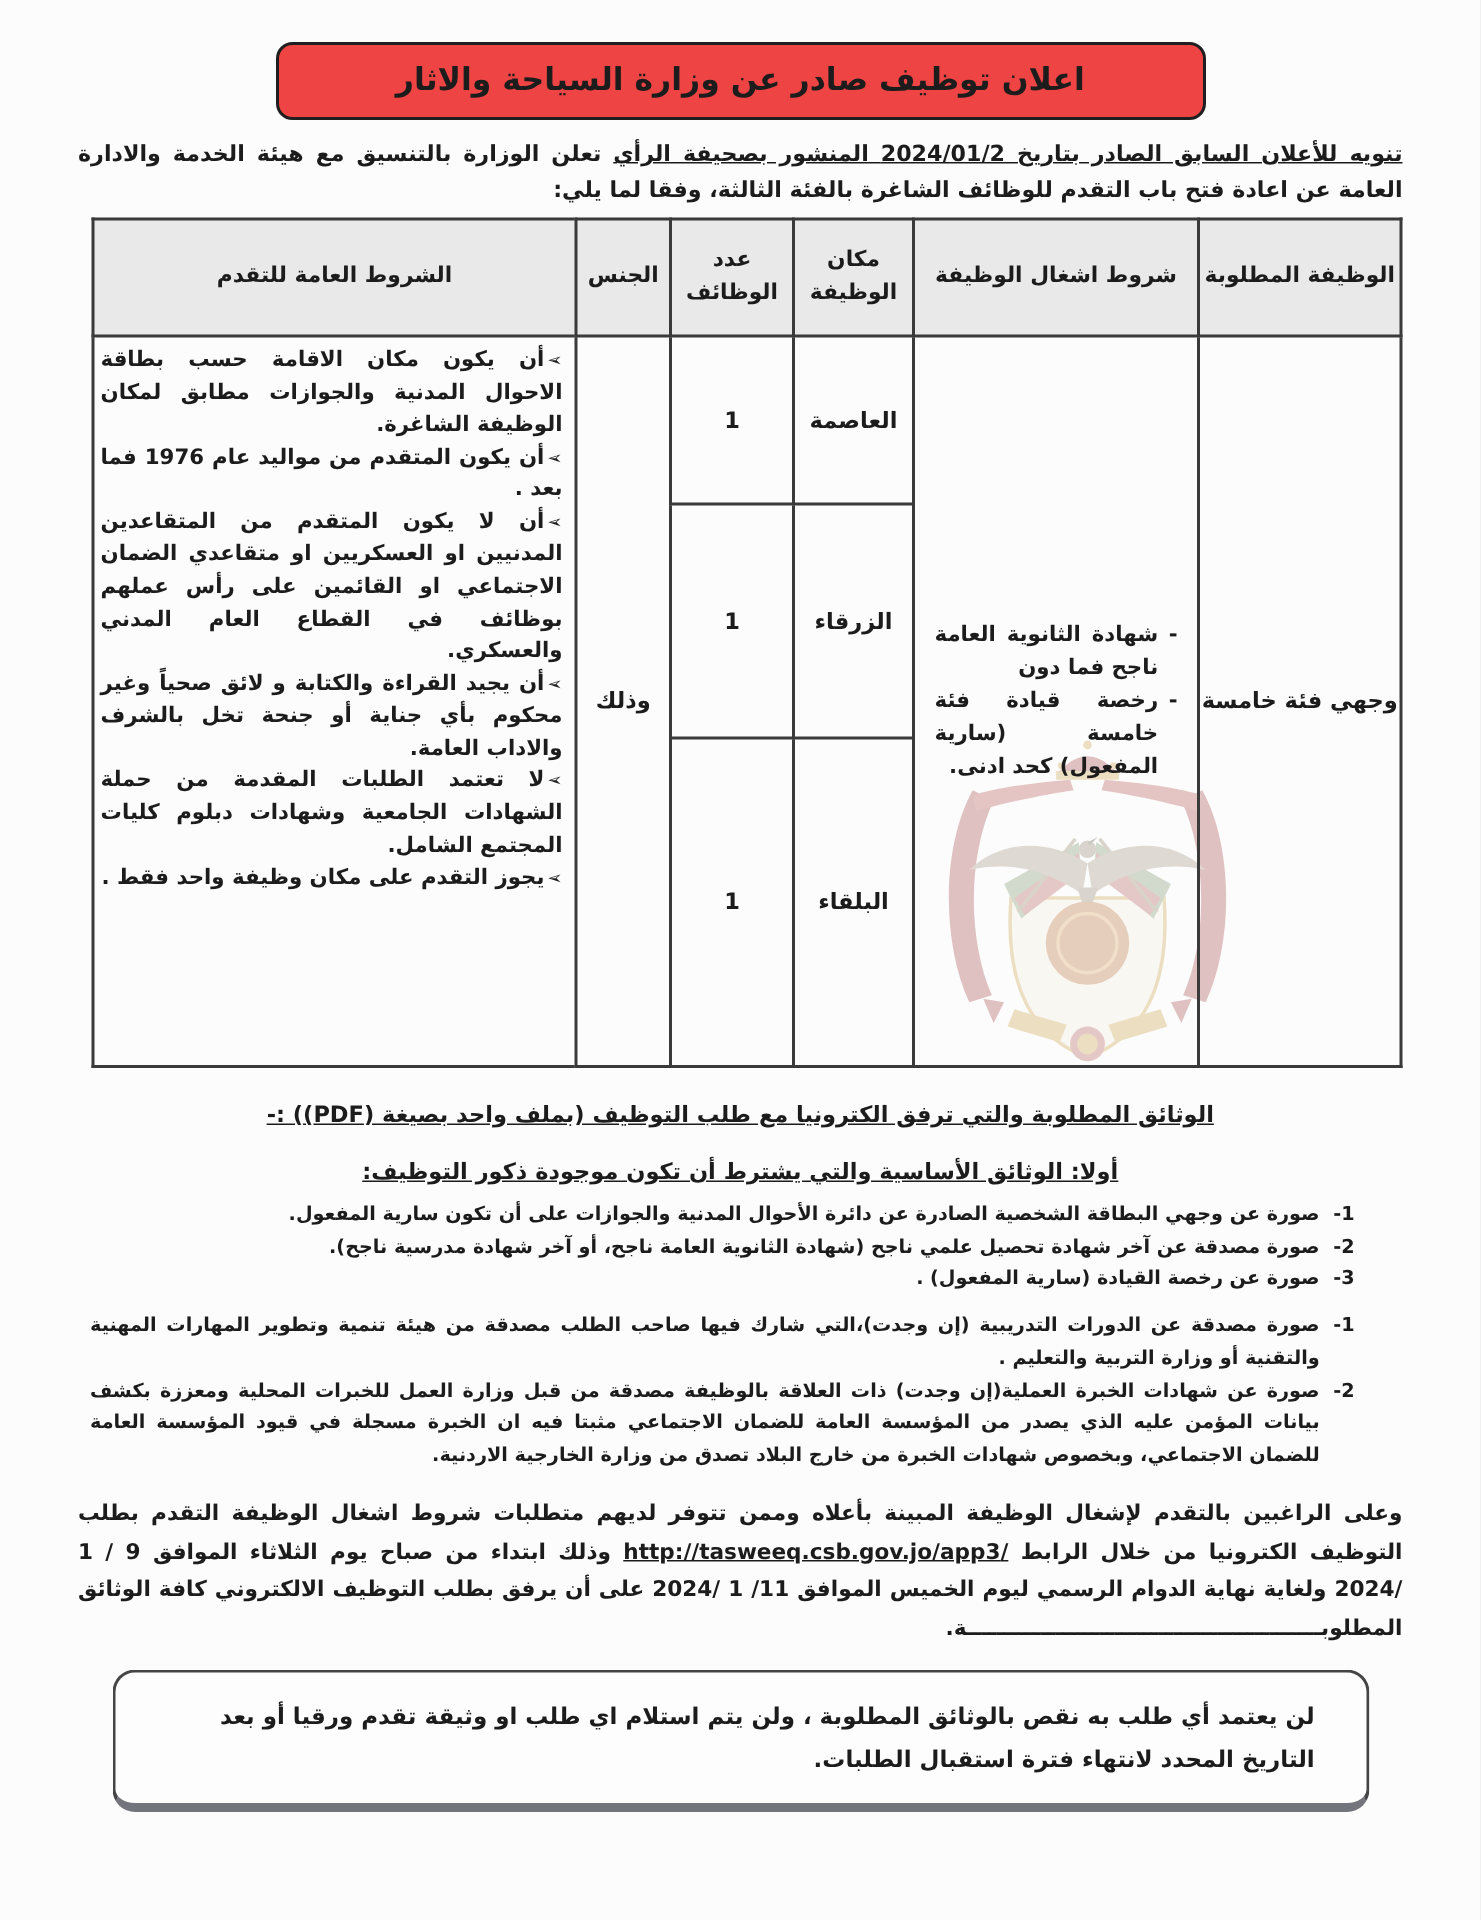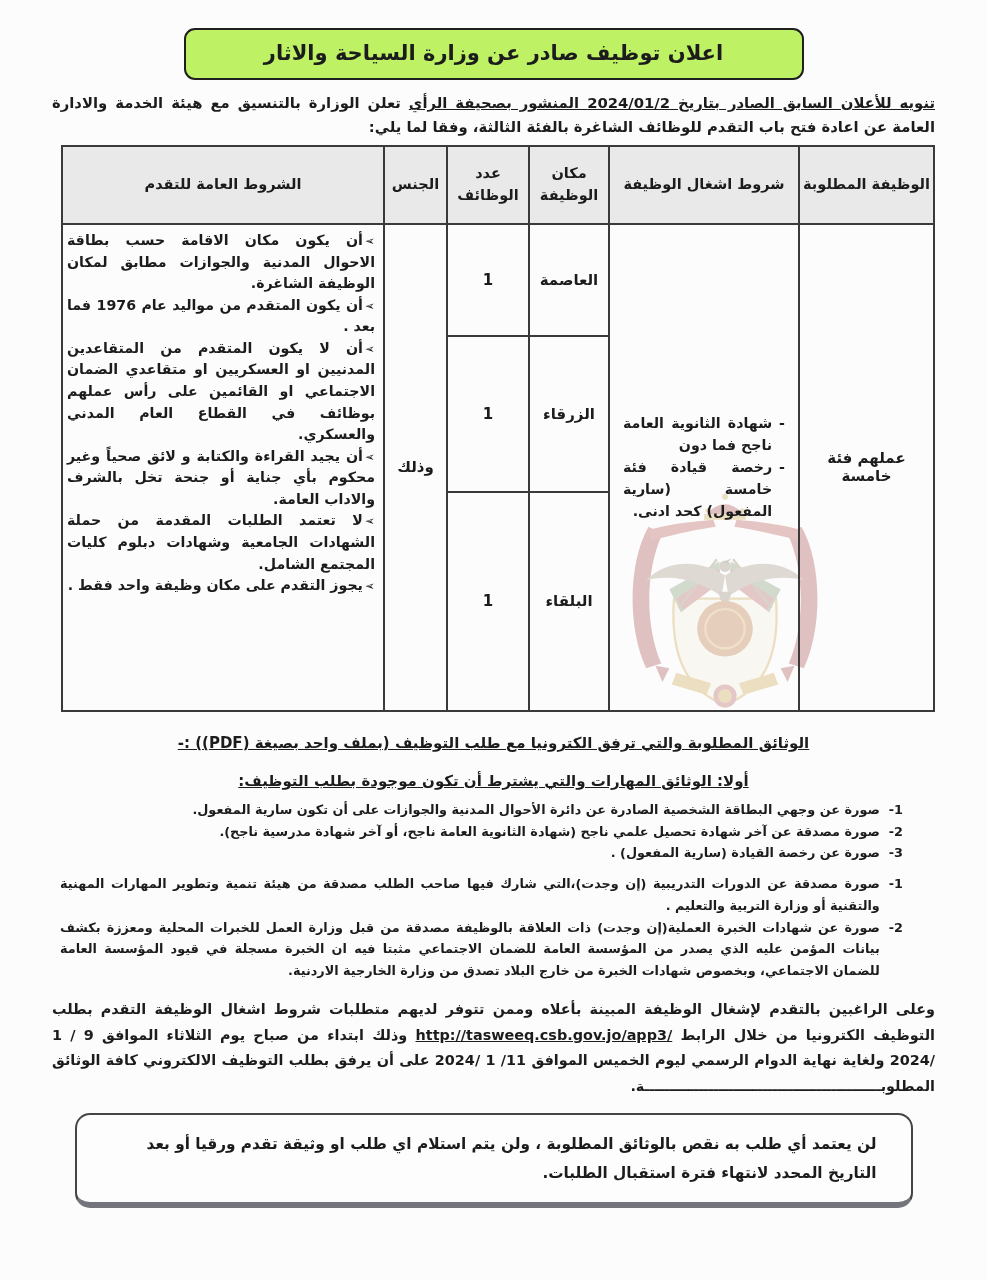--- a/index.html
+++ b/index.html
@@ -6,21 +6,21 @@
   html,body { background:#e8e8e8; }
   body { font-family:"DejaVu Sans", sans-serif; color:#1c1c1c; }
   .page {
     position:relative; width:987px; height:1280px; margin:0 auto;
     background:#fcfcfc; overflow:hidden;
   }
   
   .title-box {
     width:620px; margin:28px auto 0; padding:11px 10px 13px;
     border:2.5px solid #1f1f1f; border-radius:11px;
-    text-align:center; font-size:21px; font-weight:bold; background:#bef264;
+    text-align:center; font-size:21px; font-weight:bold; background:#ef4444;
   }
   
   .intro {
     margin:11px 52px 6px; font-size:14.8px; font-weight:bold;
     text-align:justify; line-height:1.62;
   }
   .u { text-decoration:underline; }
   
   table.jobs {
     position:relative; z-index:1; margin:4px 52px 0; width:872px;
@@ -137,21 +137,21 @@
     <tbody>
         <tr>
       <th>الوظيفة المطلوبة</th>
       <th>شروط اشغال الوظيفة</th>
       <th>مكان الوظيفة</th>
       <th>عدد الوظائف</th>
       <th>الجنس</th>
       <th>الشروط العامة للتقدم</th>
     </tr>
     <tr class="r1">
-      <td class="c-job" rowspan="3">عملهم فئة خامسة</td>
+      <td class="c-job" rowspan="3">وجهي فئة خامسة</td>
       <td class="c-cond" rowspan="3">
         <div class="cond-item">
               <span class="dash">-</span>
               <span>شهادة الثانوية العامة ناجح فما دون</span>
             </div>
         <div class="cond-item">
               <span class="dash">-</span>
               <span>رخصة قيادة فئة خامسة (سارية المفعول) كحد ادنى.</span>
             </div>
       </td>
@@ -173,21 +173,21 @@
     </tr>
     <tr class="r3">
       <td class="c-loc">البلقاء</td>
       <td class="c-count">1</td>
     </tr>
   </tbody>
     </table>
 
   <div class="sec-h first">الوثائق المطلوبة  والتي ترفق الكترونيا مع طلب التوظيف (بملف واحد بصيغة (PDF)) :-</div>
 
-  <div class="sec-h">أولا: الوثائق المهارات والتي يشترط أن تكون موجودة بطلب التوظيف:</div>
+  <div class="sec-h">أولا: الوثائق الأساسية والتي يشترط أن تكون موجودة ذكور التوظيف:</div>
   <div class="num-list">
     <div class="num-item">
         <span class="n">1-</span>
         <span>صورة عن وجهي البطاقة الشخصية الصادرة عن دائرة الأحوال المدنية والجوازات على أن تكون سارية المفعول.</span>
       </div>
     <div class="num-item">
         <span class="n">2-</span>
         <span>صورة مصدقة عن آخر  شهادة تحصيل علمي ناجح (شهادة الثانوية العامة ناجح، أو آخر شهادة مدرسية ناجح).</span>
       </div>
     <div class="num-item">

